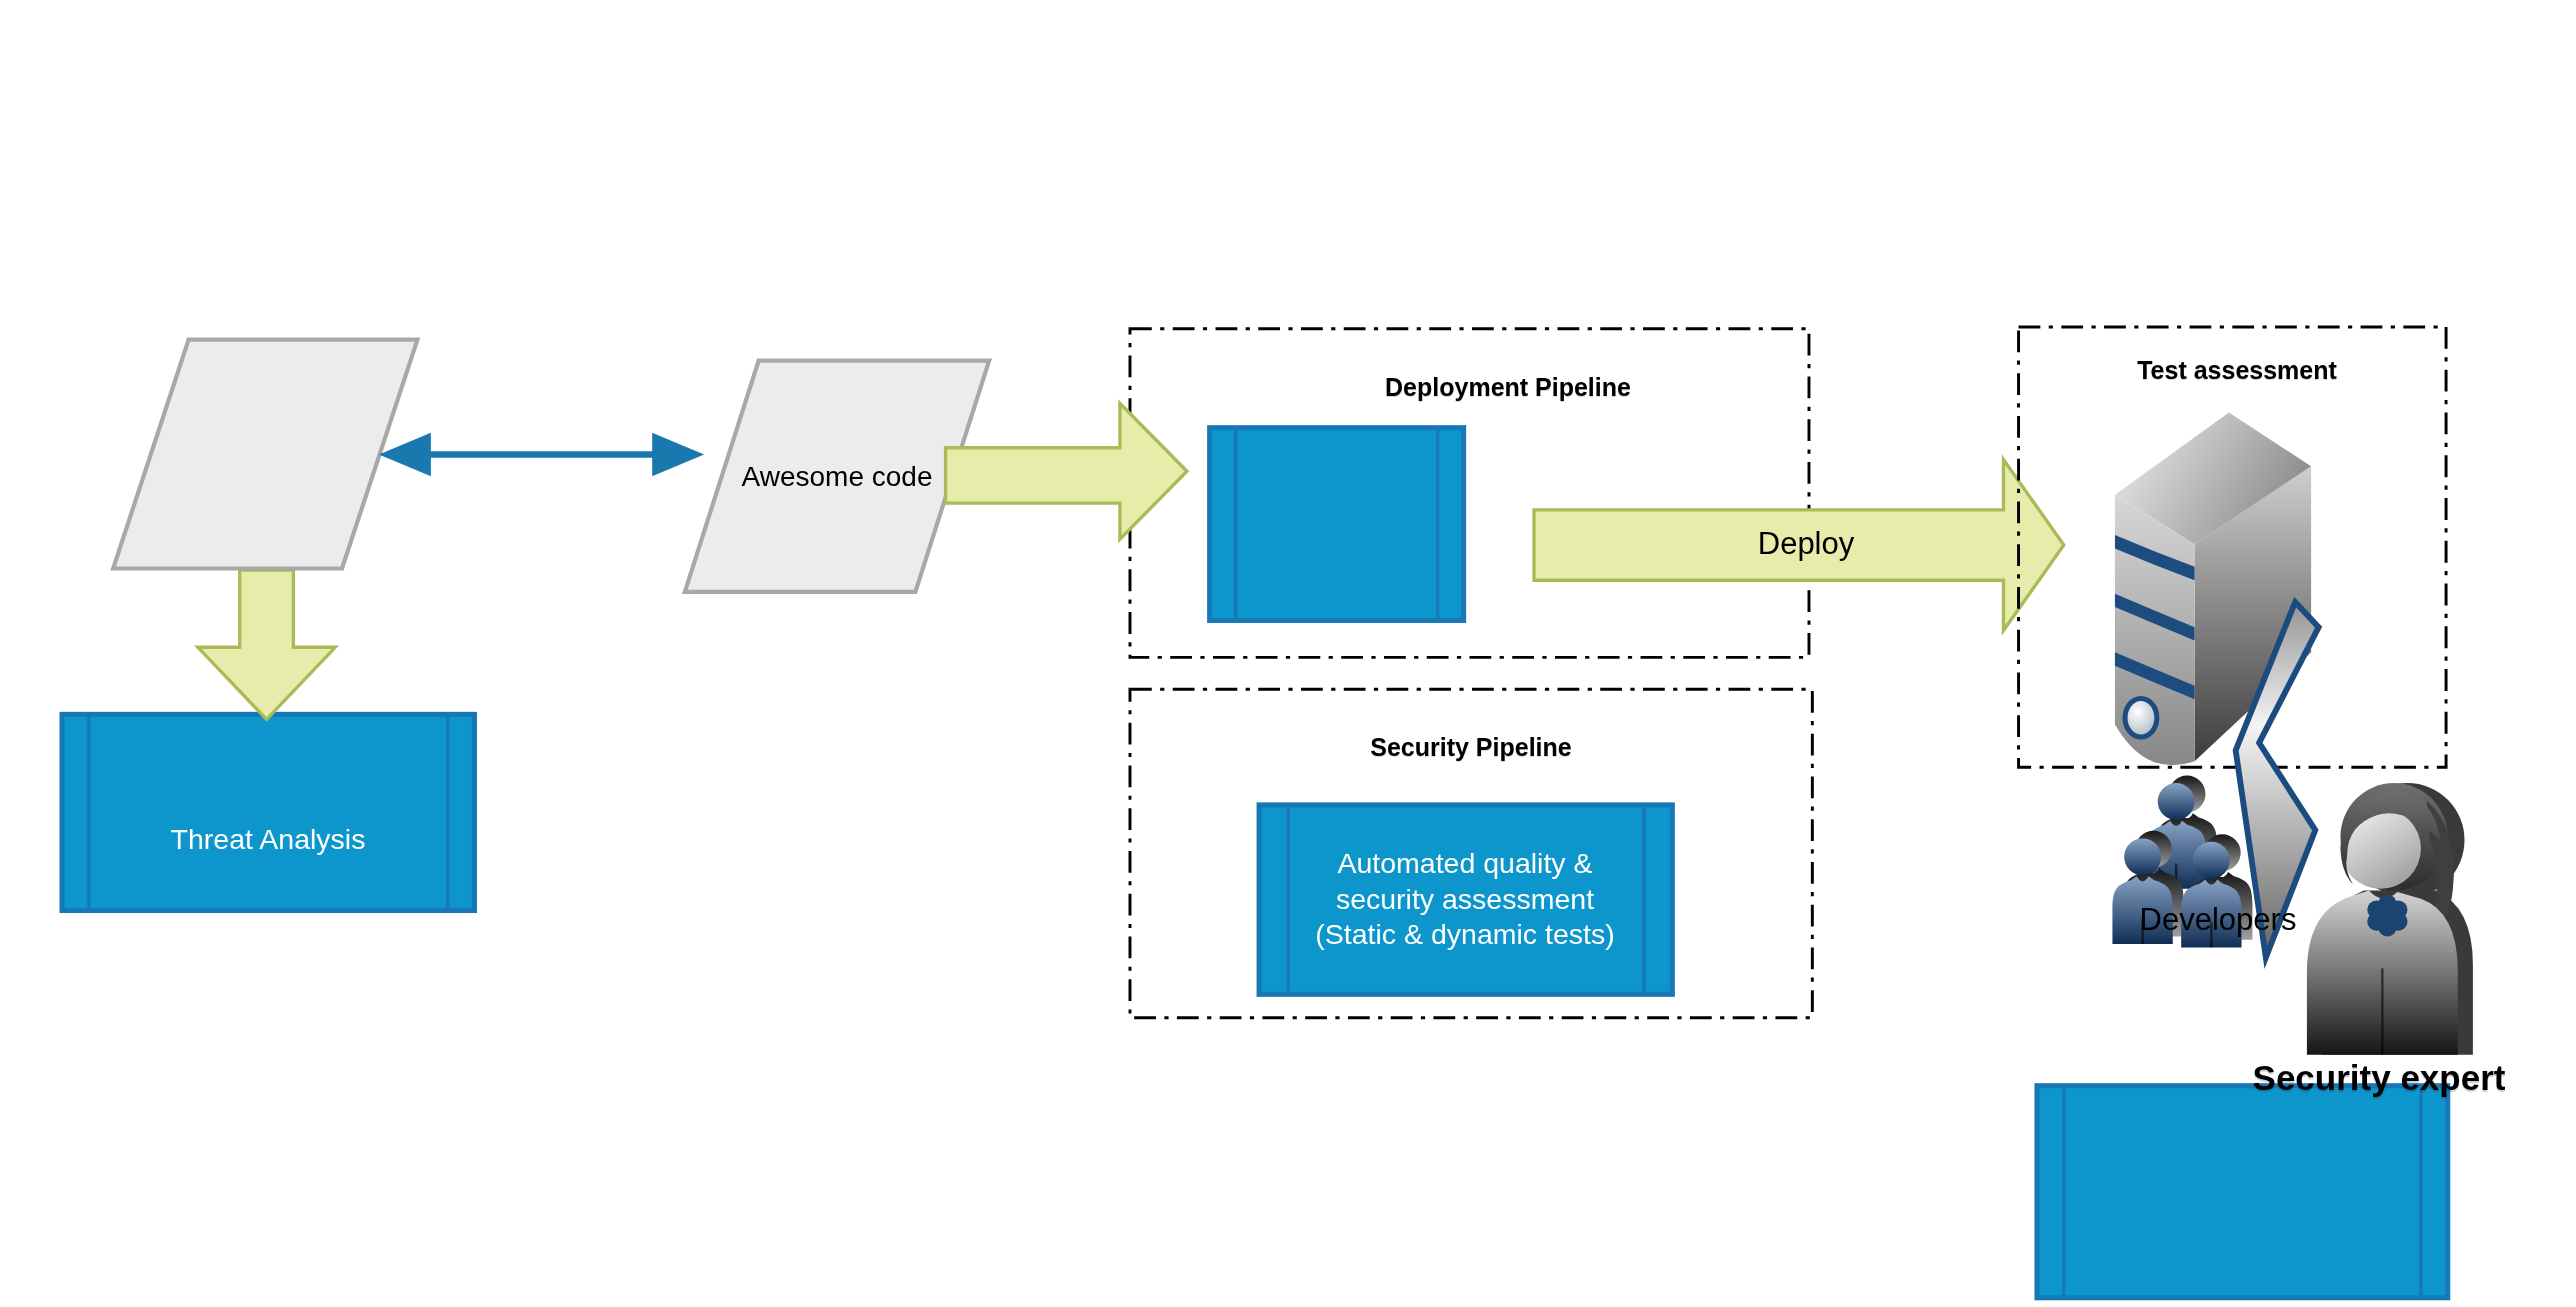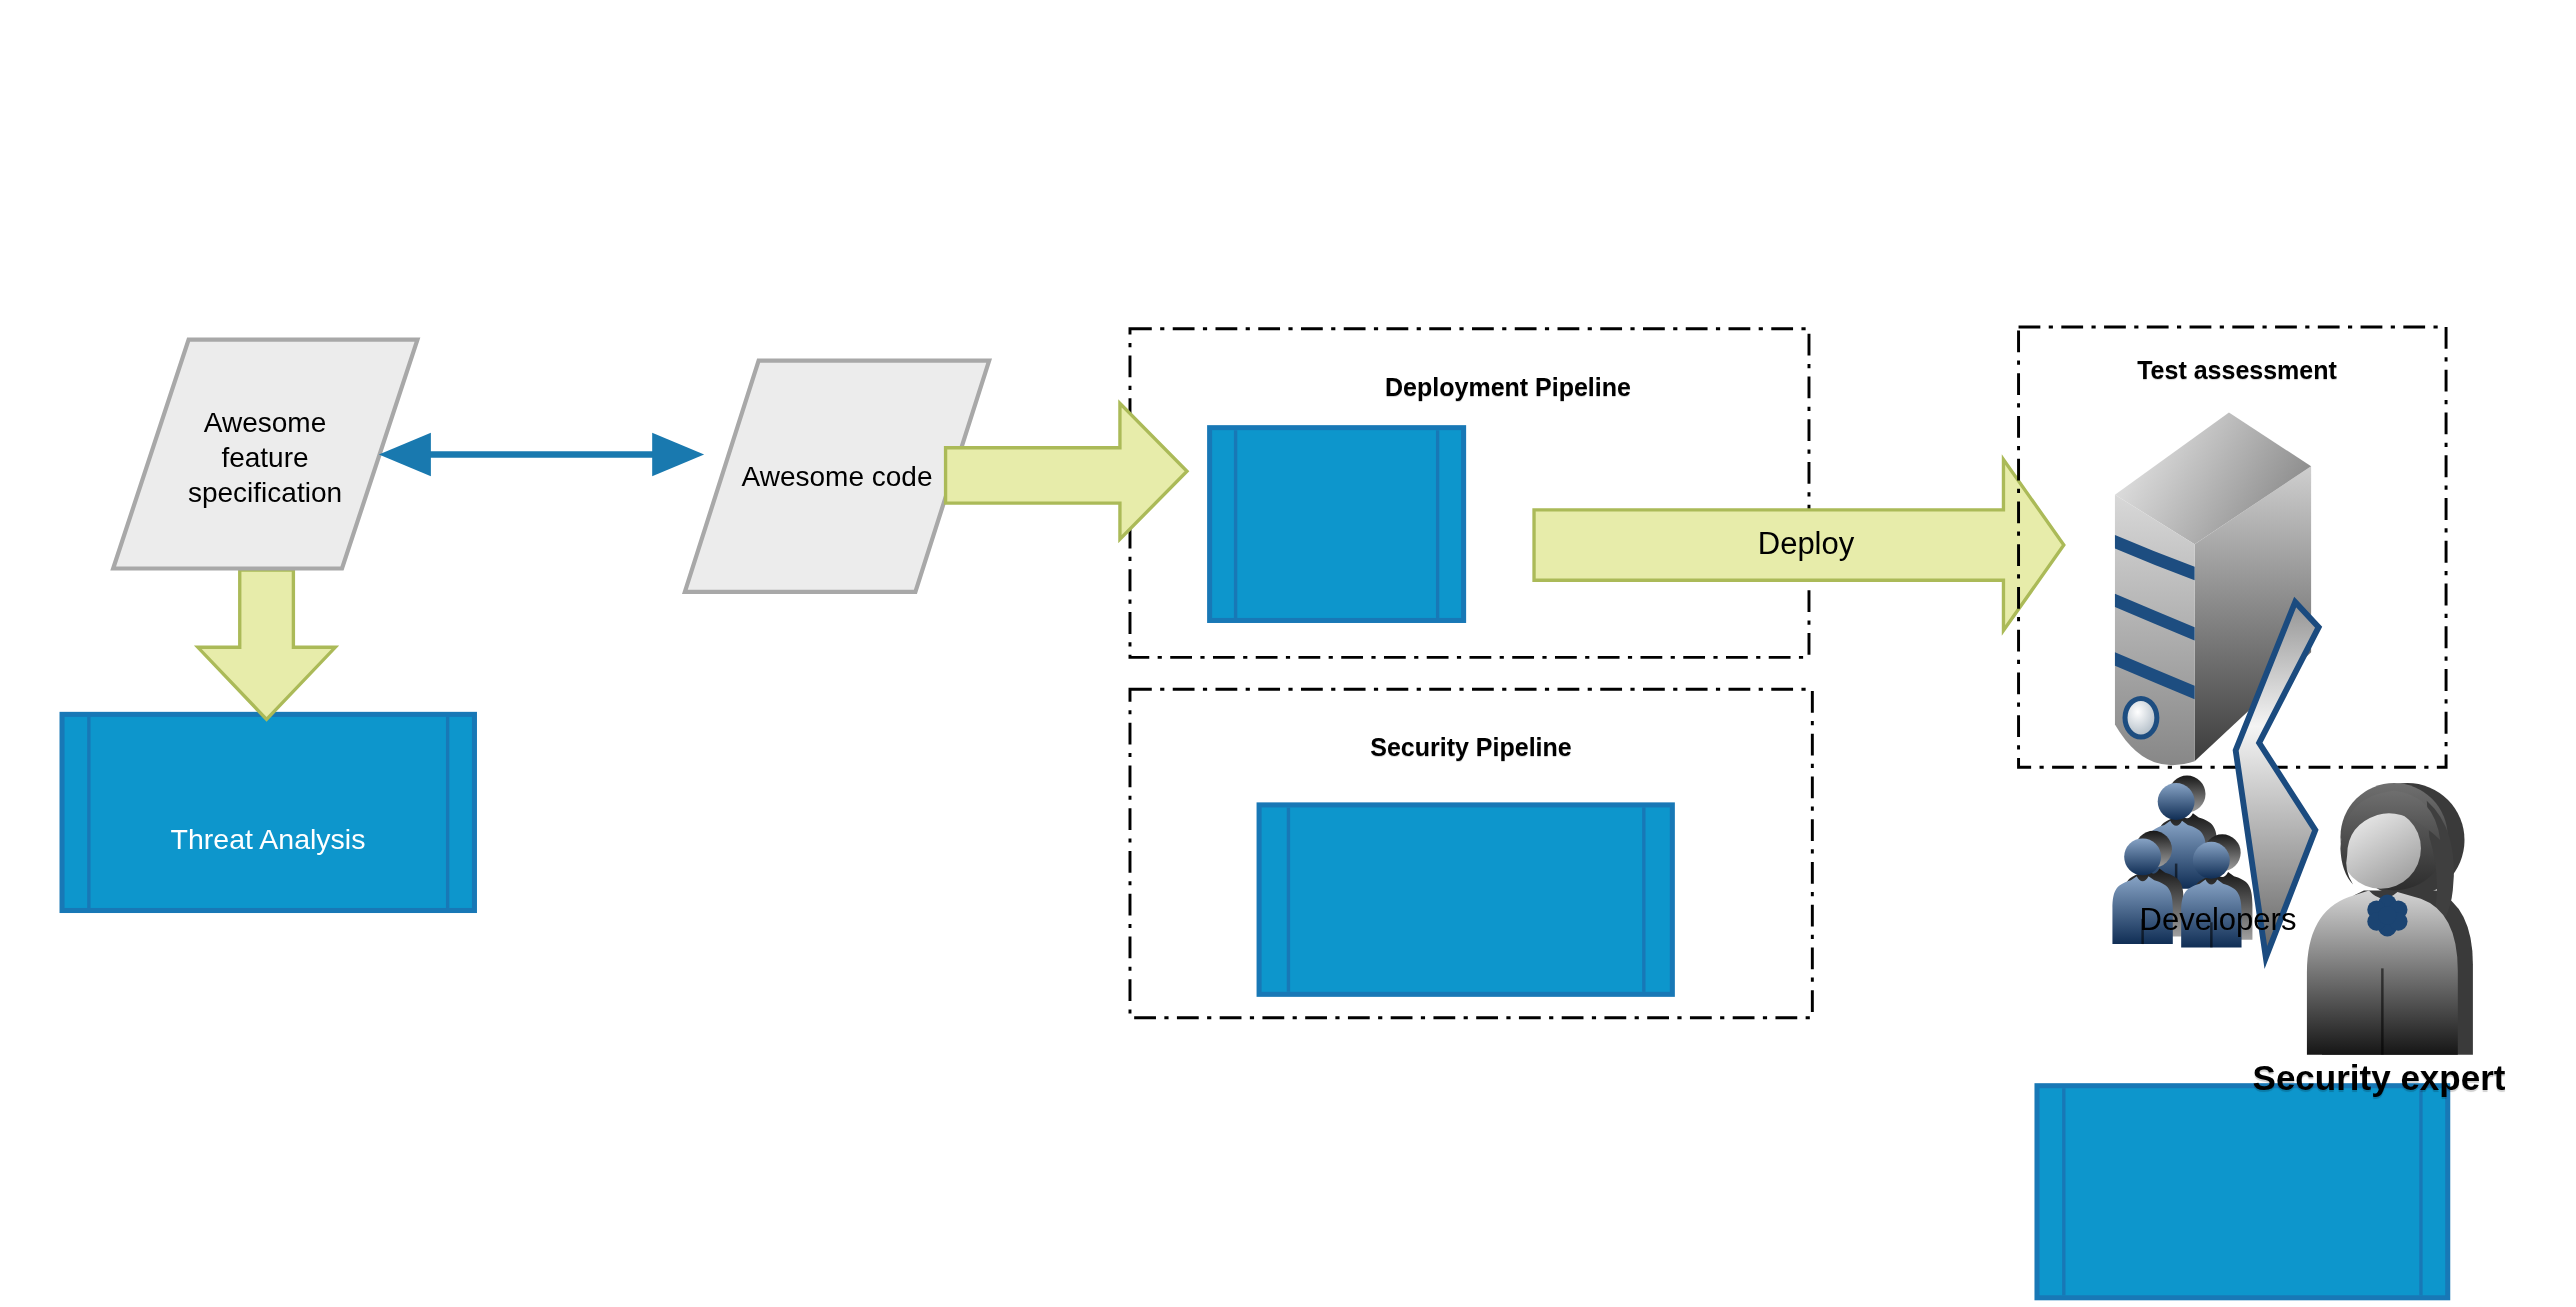--- a/index.html
+++ b/index.html
@@ -174,35 +174,35 @@
       </g>
     </g>
 
     <g>
       <rect class="proc-rect" x="2430" y="1295" width="490" height="253"></rect>
       <line class="proc-line" x1="2462" y1="1298" x2="2462" y2="1545"></line>
       <line class="proc-line" x1="2888" y1="1298" x2="2888" y2="1545"></line>
     </g>
   </svg>
 
-  <div class="lbl" style="left:265px;top:457px;font-size:28px;">Awesome
-feature
-specification</div>
 
   <div class="lbl" style="left:837px;top:476px;font-size:28px;">Awesome code</div>
 
   <div class="lbl white" style="left:268px;top:840px;">Threat Analysis</div>
 
   <div class="ttl" style="left:1508px;top:387px;">Deployment Pipeline</div>
 
 
   <div class="lbl" style="left:1806px;top:544px;font-size:31px;">Deploy</div>
 
   <div class="ttl" style="left:1471px;top:747px;">Security Pipeline</div>
 
+  <div class="lbl white" style="left:1465px;top:899px;">Automated quality &amp;
+security assessment
+(Static &amp; dynamic tests)</div>
 
   <div class="ttl" style="left:2237px;top:370px;">Test assessment</div>
 
   <div class="lbl" style="left:2218px;top:920px;font-size:31px;">Developers</div>
 
   <div class="ttl big" style="left:2379px;top:1078px;">Security expert</div>
 
 </div>
 
 

